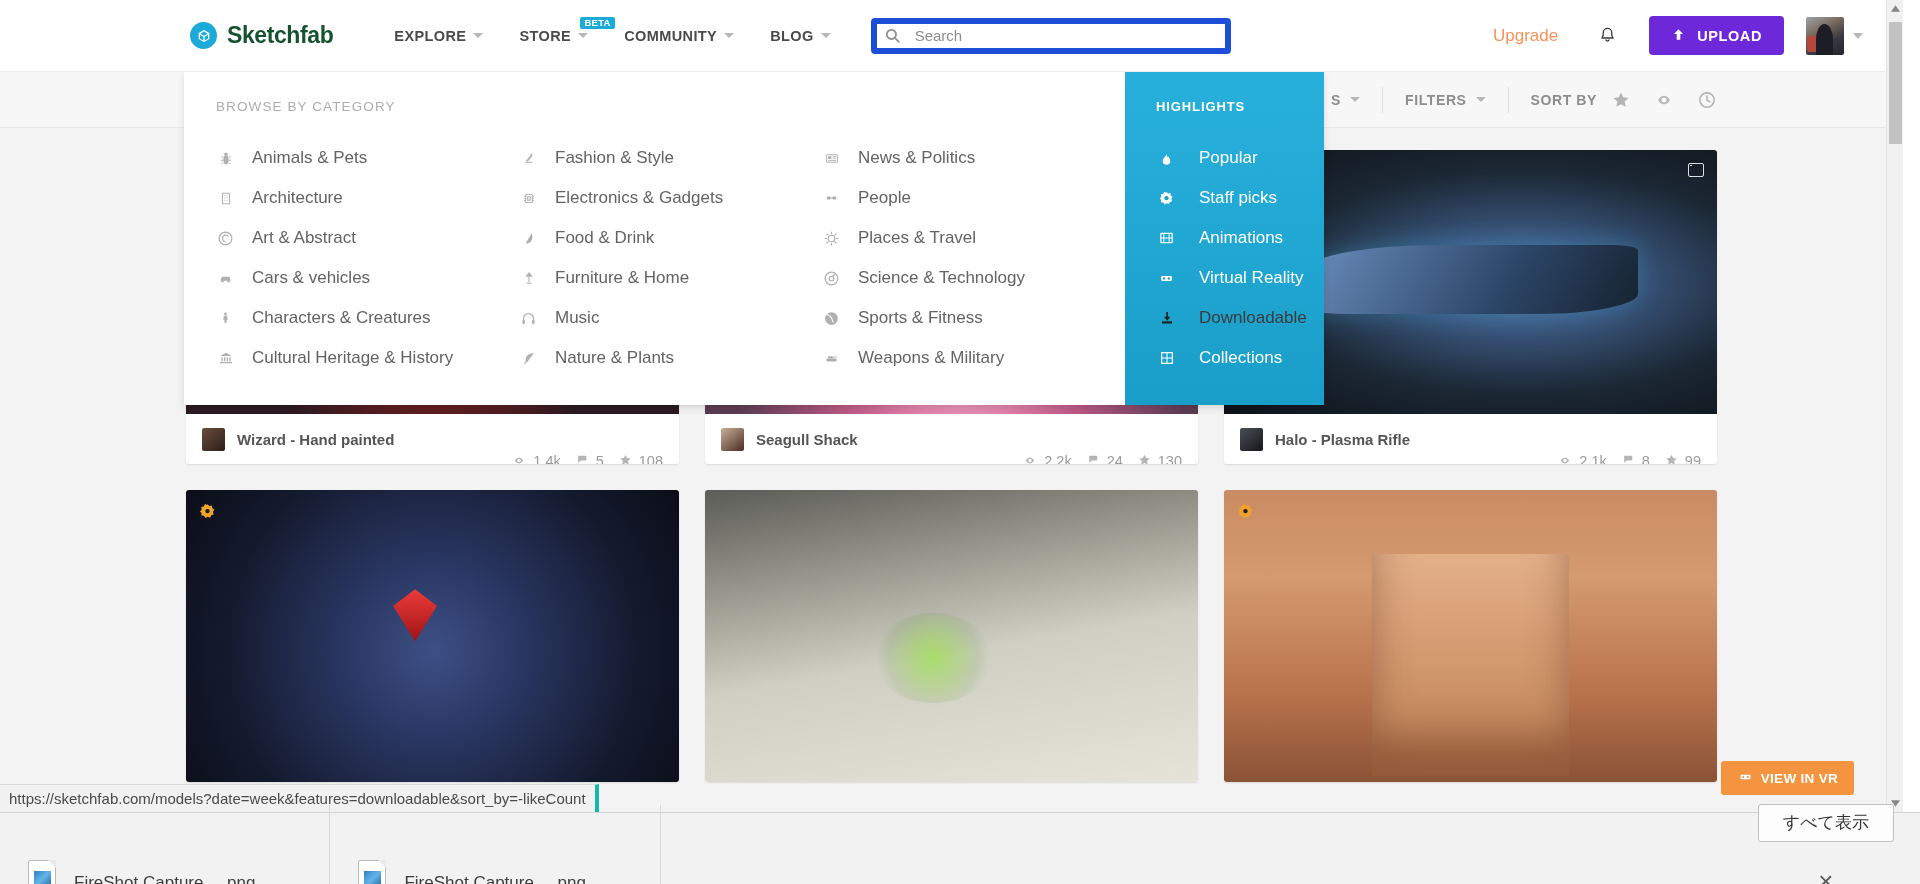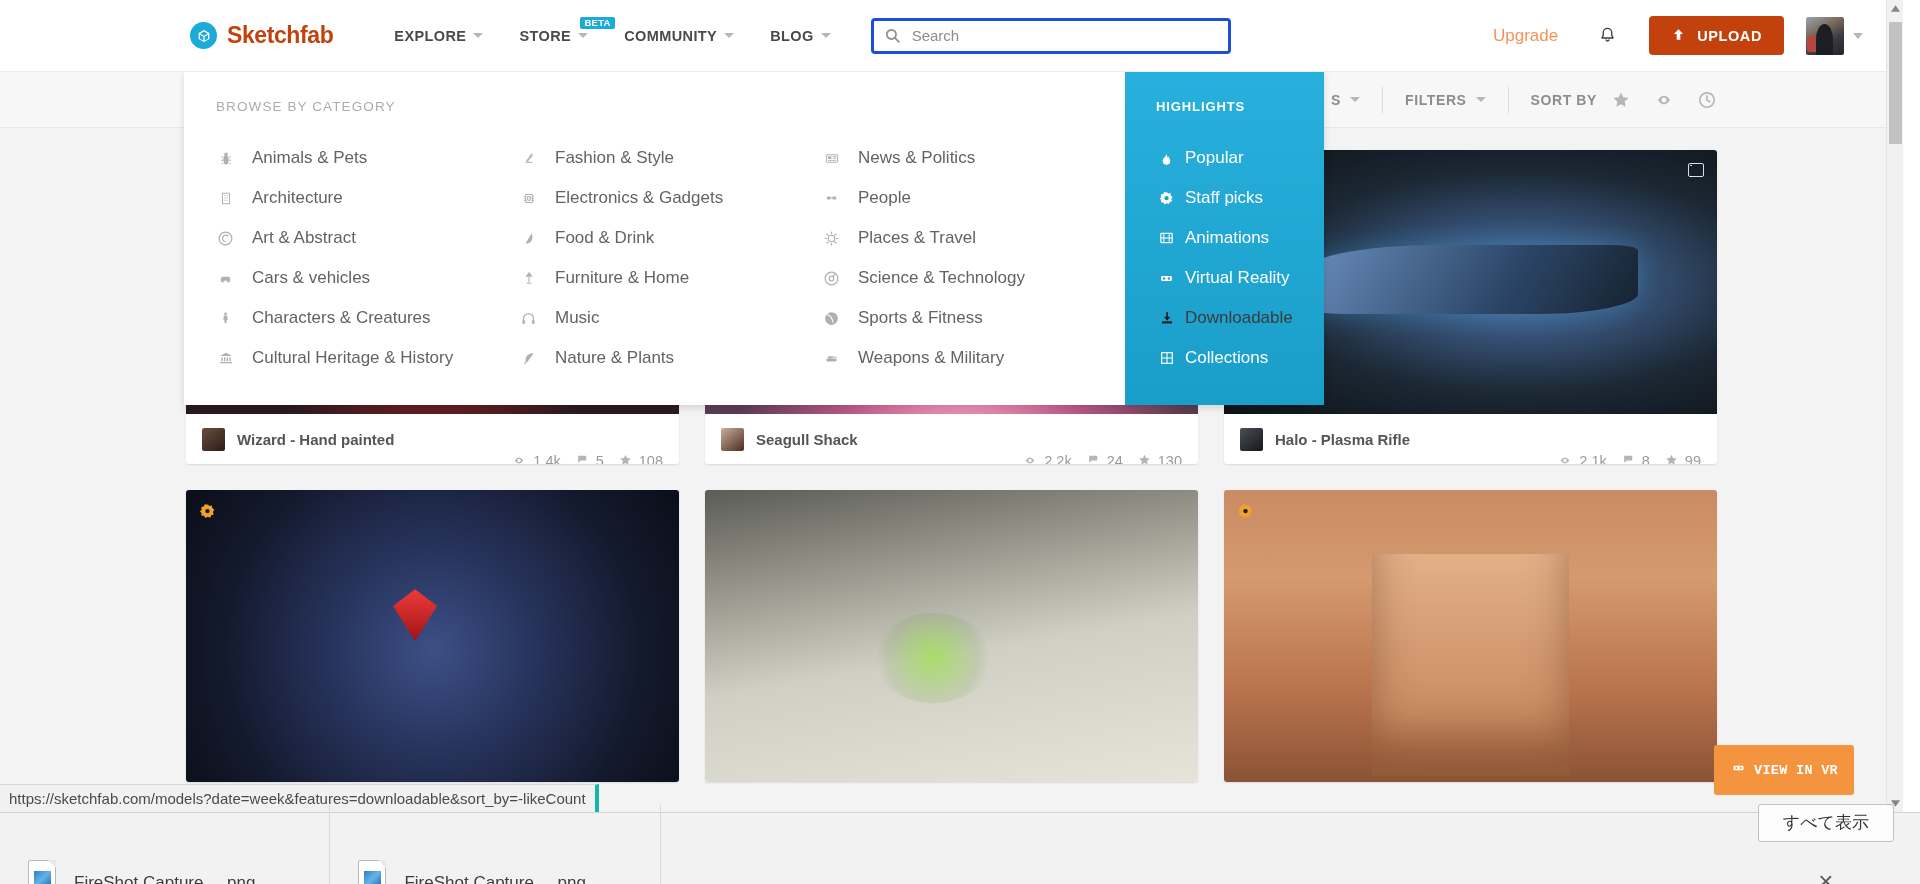--- a/index.html
+++ b/index.html
@@ -41,21 +41,21 @@
     margin-left: 190px;
     cursor: pointer;
   }
   .logo-mark {
     width: 27px; height: 27px; border-radius: 50%;
     background: #1caad9;
     display: flex; align-items: center; justify-content: center;
   }
   .logo-mark svg { display:block; }
   .logo-text {
-    font-size: 23px; font-weight: bold; color: #c2410c;
+    font-size: 23px; font-weight: bold; color: #14532d;
     letter-spacing: -0.4px;
   }
   .nav {
     display: flex; align-items: center;
     margin-left: 43px;
     height: 72px;
   }
   .nav-item {
     position: relative;
     display: flex; align-items: center; gap: 7px;
@@ -85,21 +85,21 @@
     border-radius: 2px;
     line-height: 1;
   }
   .search-box {
     margin-left: 22px;
     position: relative;
     width: 360px; height: 36px;
   }
   .search-box input {
     width: 100%; height: 100%;
-    border: 3px solid #1d4ed8;
+    border: 6px solid #1d4ed8;
     border-radius: 4px;
     padding: 0 12px 0 38px;
     font-size: 15px;
     color: #666;
     font-family: "Liberation Sans", sans-serif;
     outline: none;
     background: #fff;
   }
   .search-box input::placeholder { color: #8d8d8d; }
   .search-icon {
@@ -113,21 +113,21 @@
     gap: 0;
   }
   .upgrade-link {
     color: #f79256;
     font-size: 17px;
     margin-right: 40px;
     cursor: pointer;
   }
   .bell { margin-right: 32px; cursor: pointer; display:flex; }
   .upload-btn {
-    background: #c2410c;
+    background: #6d28d9;
     color: #fff;
     border: none;
     border-radius: 4px;
     height: 39px;
     padding: 0 22px;
     display: flex; align-items: center; gap: 11px;
     font-size: 14.5px; font-weight: bold;
     letter-spacing: 0.6px;
     cursor: pointer;
     font-family: "Liberation Sans", sans-serif;
@@ -201,21 +201,21 @@
   }
   .cat-item .ci { width: 19px; display:flex; justify-content:center; color:#b0b0b0; }
   .mega-right {
     width: 286px;
     background: linear-gradient(180deg, #28b0dc 0%, #199ec9 100%);
     padding: 28px 0 18px 31px;
   }
   .mega-right .mega-title { color: #ffffff; font-weight: bold; letter-spacing: 0.9px; font-size:13px; }
   .hl-item {
     display: flex; align-items: center;
-    gap: 8px;
+    gap: 22px;
     height: 40px;
     font-size: 17px;
     color: #ffffff;
     cursor: pointer;
   }
   .hl-item .hi { width: 21px; display:flex; justify-content:center; }
   .hl-item.hover { color: #3b3b3b; }
   .hl-item.hover .hi svg { fill: #1f1f1f; }
 
   
@@ -364,27 +364,27 @@
     box-shadow: inset 0 -40px 40px rgba(90,45,25,.45);
   }
 
   .vr-btn {
     position: absolute;
     right: 49px; bottom: 17px;
     background: #f4943f;
     color: #fff;
     border: none;
     border-radius: 3px;
-    height: 50px;
+    height: 34px;
     padding: 0 16px;
     display: flex; align-items: center; gap: 7px;
     font-size: 13.5px; font-weight: bold;
     letter-spacing: 0.3px;
     cursor: pointer;
-    font-family: Liberation Mono, monospace;
+    font-family: Liberation Sans, sans-serif;
     z-index: 30;
   }
 
   
   .status-url {
     position: absolute;
     left: 0; bottom: 0;
     height: 28px;
     background: #f1f1f1;
     border-top: 1px solid #d8d8d8;

